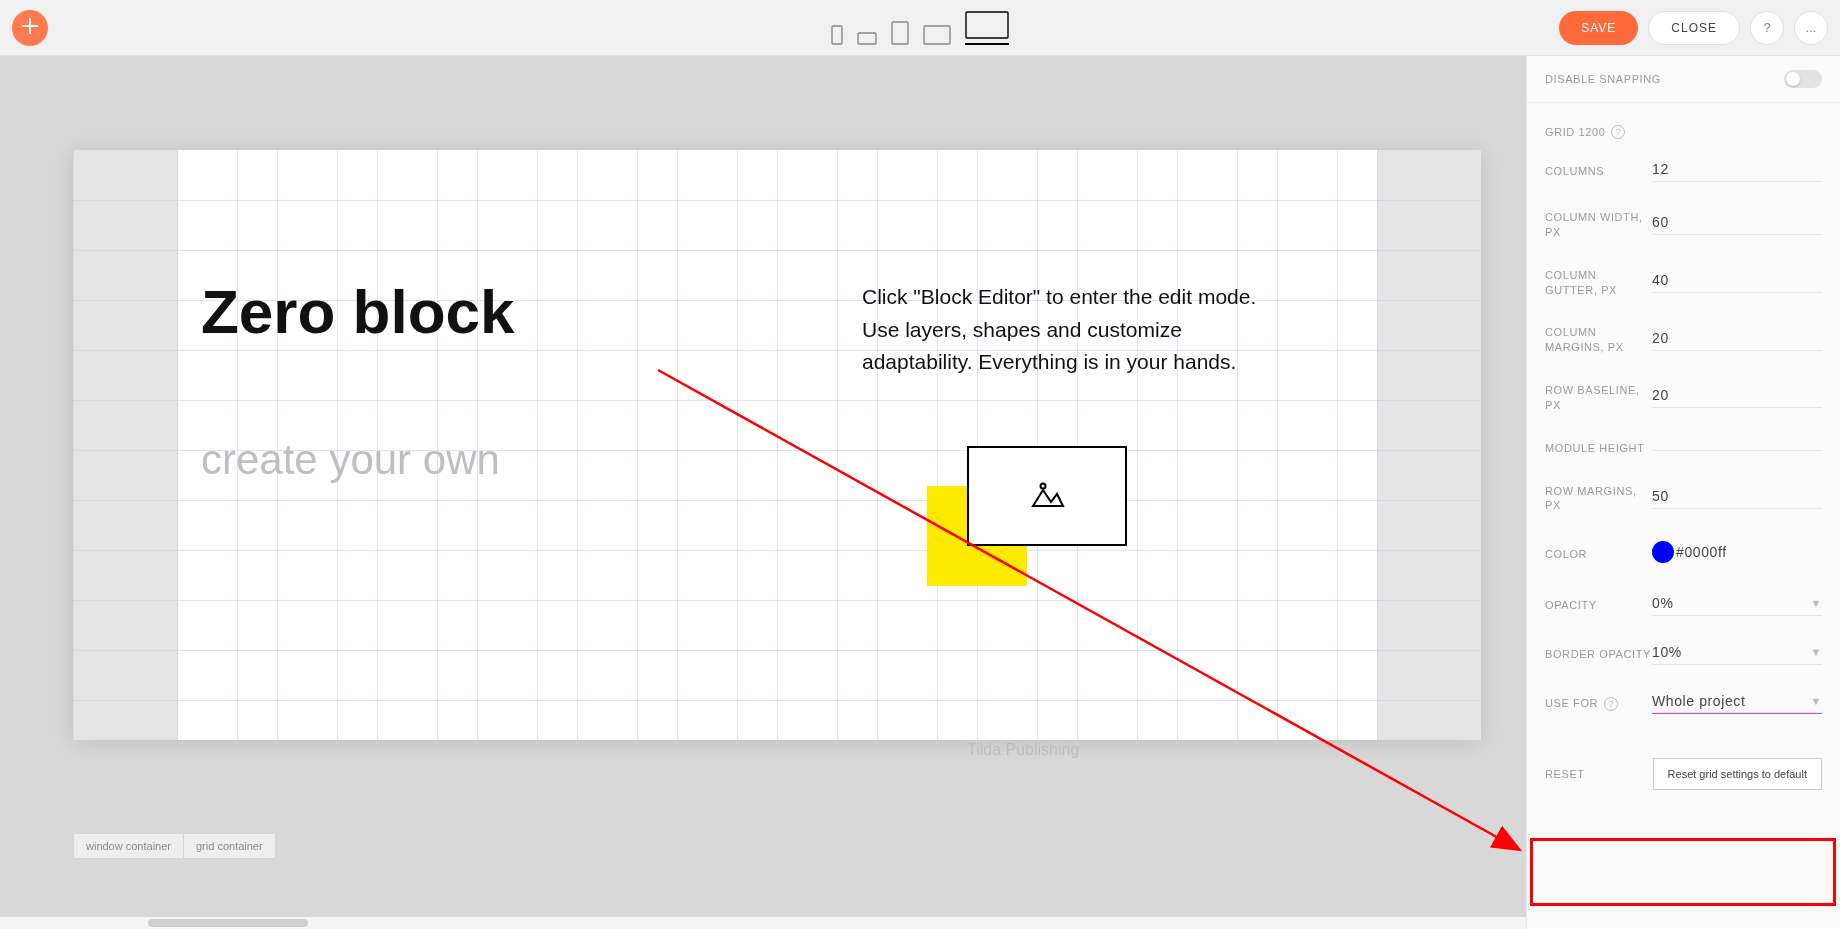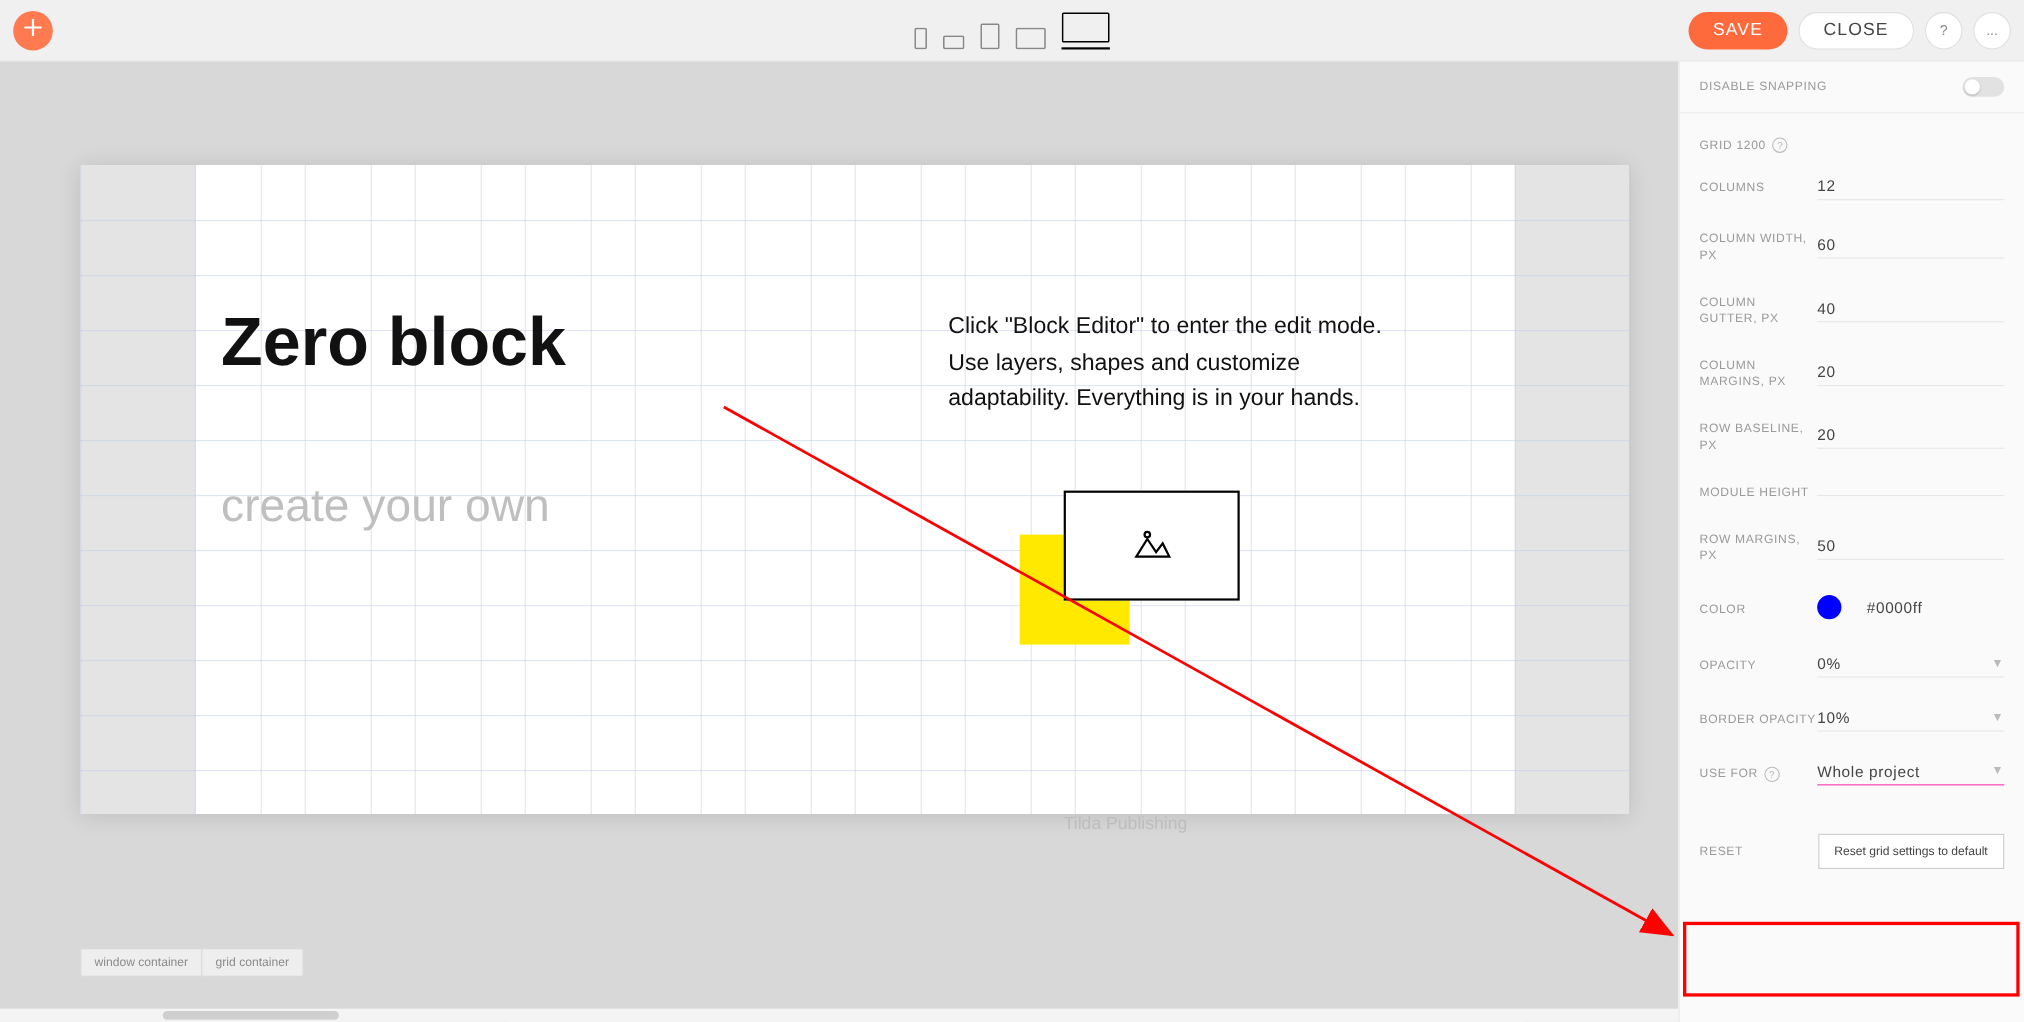--- a/index.html
+++ b/index.html
@@ -18,21 +18,21 @@
   background: #ff7a50; display: flex; align-items: center; justify-content: center;
   cursor: pointer;
 }
 .add-btn svg { width: 16px; height: 16px; fill: #fff; }
 .topbar-center { display: flex; align-items: flex-end; gap: 14px; position: absolute; left: 50%; transform: translateX(-50%); }
 .dev-icon { display: flex; align-items: flex-end; justify-content: center; cursor: pointer; }
 .dev-icon svg rect { fill: none; stroke: #888; stroke-width: 1.4; }
 .dev-icon.active { border-bottom: 2px solid #000; padding-bottom: 4px; }
 .dev-icon.active svg rect { stroke: #000; }
 .topbar-right { display: flex; align-items: center; gap: 10px; }
-.pill { height: 34px; padding: 0 22px; border-radius: 17px; display: flex; align-items: center; font-size: 16px; letter-spacing: 1px; cursor: pointer; }
+.pill { height: 34px; padding: 0 22px; border-radius: 17px; display: flex; align-items: center; font-size: 12px; letter-spacing: 1px; cursor: pointer; }
 .pill.save { background: #ff6a3d; color: #fff; }
 .pill.close { background: #fff; border: 1px solid #e0e0e0; color: #444; }
 .circ-btn { width: 34px; height: 34px; border-radius: 17px; background: #fff; border: 1px solid #e0e0e0; display: flex; align-items: center; justify-content: center; cursor: pointer; color: #888; font-size: 13px; }
 
 
 .main { position: absolute; left: 0; top: 56px; width: 1526px; height: 873px; background: #d8d8d8; }
 .sidebar { position: absolute; right: 0; top: 56px; width: 314px; height: 873px; background: #fafafa; border-left: 1px solid #e8e8e8; overflow: hidden; }
 
 
 .canvas {
@@ -55,33 +55,33 @@
 .zb-imgbox svg { width: 36px; height: 36px; stroke: #000; fill: none; stroke-width: 2; }
 .zb-tilda { position: absolute; color: #bdbdbd; font-size: 16px; }
 
 
 .arrow-svg { position: absolute; left: 0; top: 0; pointer-events: none; }
 
 
 .highlight-rect { position: absolute; border: 3px solid #ff0000; pointer-events: none; }
 
 
-.footer-tabs { position: absolute; left: 73px; top: 806px; display: flex; gap: 0; }
+.footer-tabs { position: absolute; left: 73px; top: 777px; display: flex; gap: 0; }
 .footer-tabs .tab { font-size: 11px; color: #8a8a8a; padding: 6px 12px; border: 1px solid #d6d6d6; background: #eee; cursor: pointer; }
 .footer-tabs .tab + .tab { border-left: none; }
 
 
 .sb-row { display: flex; align-items: center; justify-content: space-between; padding: 14px 18px; font-size: 11px; letter-spacing: 0.6px; color: #9a9a9a; }
 .sb-hr { border-bottom: 1px solid #eee; }
 .sb-label { flex: 1; line-height: 1.35; }
 .sb-val { width: 170px; font-size: 14px; color: #444; border-bottom: 1px solid #e6e6e6; padding-bottom: 4px; }
 .sb-val.noborder { border-bottom: none; }
 .sb-select { display: flex; align-items: center; justify-content: space-between; }
 .sb-select .caret { color: #bbb; font-size: 11px; }
-.sb-color { display: flex; align-items: center; gap: 23px; }
+.sb-color { display: flex; align-items: center; gap: 2px; }
 .sb-swatch { width: 22px; height: 22px; border-radius: 50%; }
 .sb-toggle { width: 38px; height: 18px; border-radius: 9px; background: #e2e2e2; position: relative; cursor: pointer; }
 .sb-toggle .knob { width: 14px; height: 14px; border-radius: 50%; background: #fff; position: absolute; top: 2px; left: 2px; box-shadow: 0 1px 2px rgba(0,0,0,.2); }
 .sb-help { width: 14px; height: 14px; border: 1px solid #bbb; border-radius: 50%; display: inline-flex; align-items: center; justify-content: center; font-size: 9px; color: #bbb; margin-left: 6px; cursor: pointer; }
 .sb-reset-btn {
   border: 1px solid #ccc; background: #fff; font-size: 11px; padding: 9px 14px; color: #444; cursor: pointer; text-align: right;
 }
 .sb-section-head { padding: 22px 18px 8px; font-size: 11px; letter-spacing: 0.6px; color: #9a9a9a; display: flex; align-items: center; }
 
 

